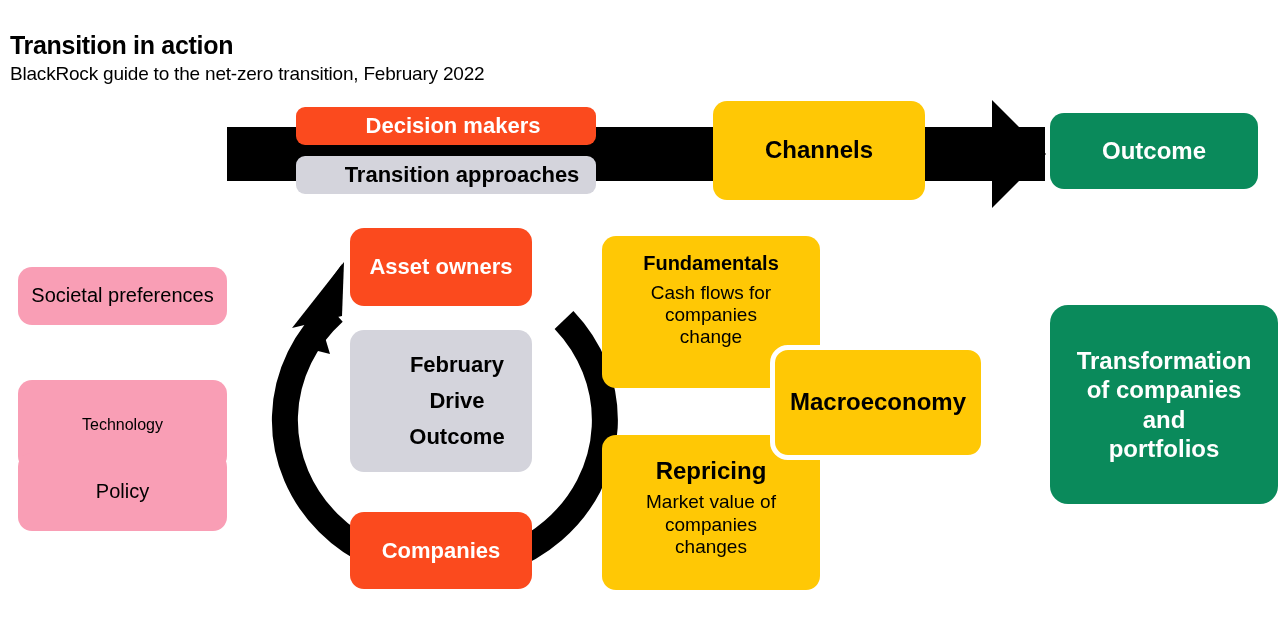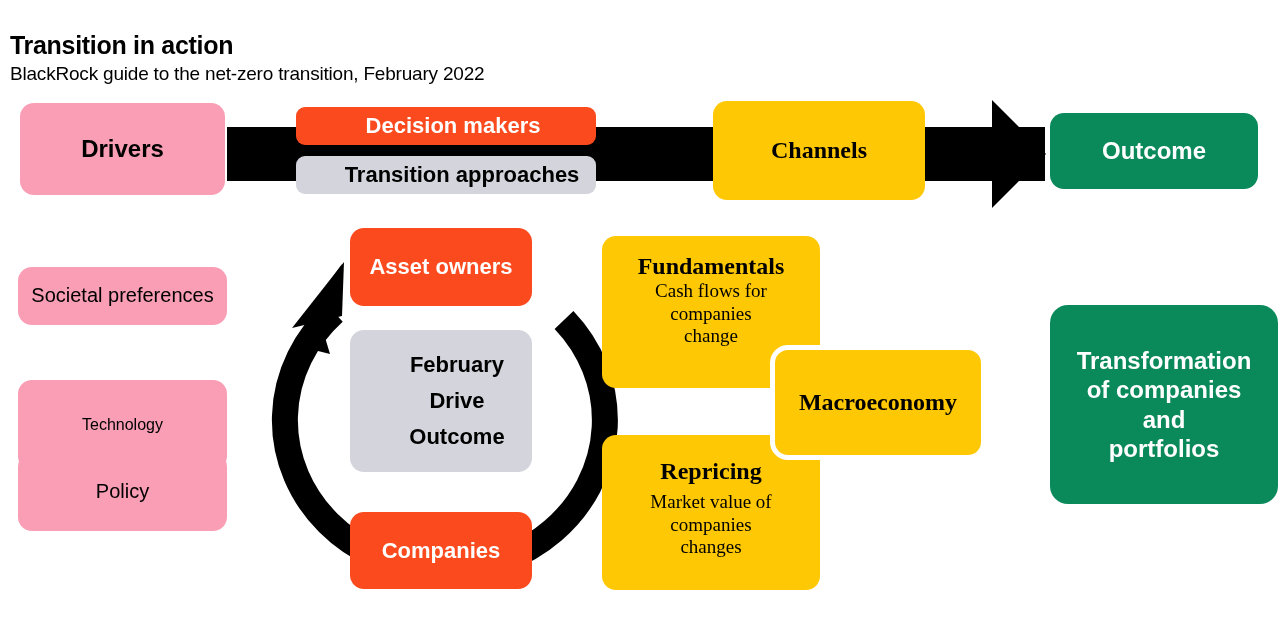--- a/index.html
+++ b/index.html
@@ -51,21 +51,21 @@
     flex-direction: column;
     align-items: center;
     justify-content: center;
     text-align: center;
     border-radius: 14px;
     line-height: 1.18;
   }
   .pink   { background: #F99EB5; color: #000; }
   .orange { background: #FB4A1E; color: #ffffff; }
   .grey   { background: #D4D4DC; color: #000; padding-left: 32px; }
-  .yellow { background: #FFC805; color: #000; font-family: Liberation Serif, serif; }
+  .yellow { background: #FFC805; color: #000; }
   .green  { background: #0A8A5B; color: #ffffff; }
 
   .bold { font-weight: bold; }
   .reg  { font-weight: normal; }
 
   
   .arrow-shaft {
     position: absolute;
     background: #000000;
   }
@@ -100,23 +100,20 @@
 <body>
 
 <div id="stage">
 
   <div class="title">Transition in action</div>
   <div class="subtitle">BlackRock guide to the net-zero transition, February 2022</div>
 
   <div class="arrow-shaft" style="left:227px; top:127px; width:818px; height:54px;"></div>
   <div class="arrow-head" style="left:992px; top:100px; border-top:54px solid transparent; border-bottom:54px solid transparent; border-left:54px solid #000000;"></div>
 
-  <div class="box pink bold z-top" style="left:20px; top:103px; width:205px; height:92px; font-size:24px;">
-    <span>Drivers</span>
-  </div>
 
   <div class="box orange bold z-top" style="left:296px; top:107px; width:300px; height:38px; font-size:22px; border-radius:9px;padding-left:14px;">
     <span>Decision makers</span>
   </div>
 
   <div class="box grey bold z-top" style="left:296px; top:156px; width:300px; height:38px; font-size:22px; border-radius:9px;">
     <span>Transition approaches</span>
   </div>
 
   <div class="box yellow bold z-top" style="left:713px; top:101px; width:212px; height:99px; font-size:24px;">
@@ -156,21 +153,21 @@
     <span class="sub-line" style="margin-bottom:14px;">February</span>
     <span class="sub-line" style="margin-bottom:14px;">Drive</span>
     <span class="sub-line">Outcome</span>
   </div>
 
   <div class="box orange bold z-top" style="left:350px; top:512px; width:182px; height:77px; font-size:22px;">
     <span>Companies</span>
   </div>
 
   <div class="box yellow z-mid" style="left:602px; top:236px; width:218px; height:152px; justify-content:flex-start; padding-top:16px;">
-    <span class="bold" style="font-size:24px; ">Fundamentals</span>
+    <span class="bold" style="font-size:20px; margin-bottom:6px;">Fundamentals</span>
     <span class="reg sub-line" style="font-size:19px;">Cash flows for</span>
     <span class="reg sub-line" style="font-size:19px;">companies</span>
     <span class="reg sub-line" style="font-size:19px;">change</span>
   </div>
 
   <div class="box yellow z-mid" style="left:602px; top:435px; width:218px; height:155px; justify-content:flex-start; padding-top:22px;">
     <span class="bold" style="font-size:24px; margin-bottom:6px;">Repricing</span>
     <span class="reg sub-line" style="font-size:19px;">Market value of</span>
     <span class="reg sub-line" style="font-size:19px;">companies</span>
     <span class="reg sub-line" style="font-size:19px;">changes</span>

